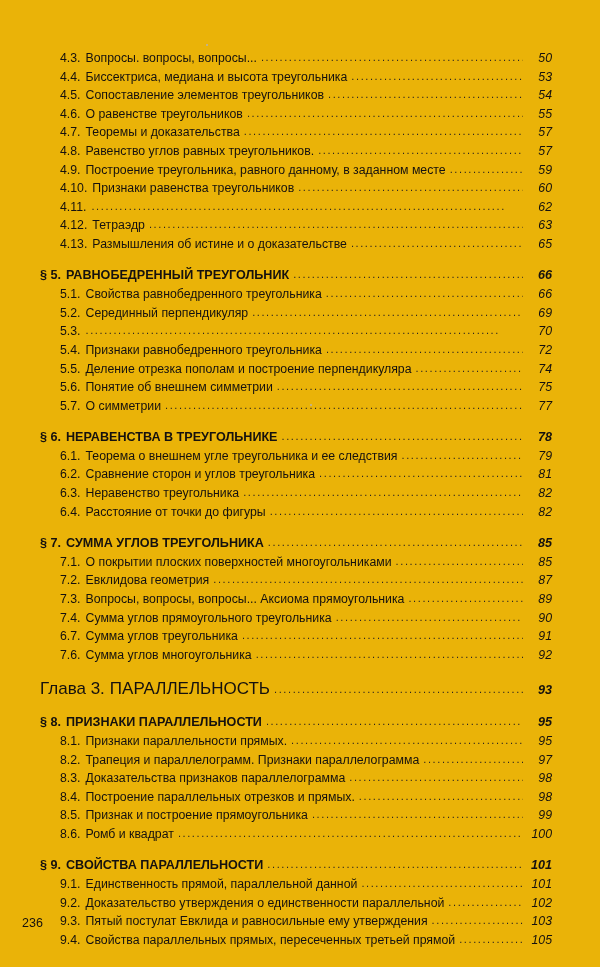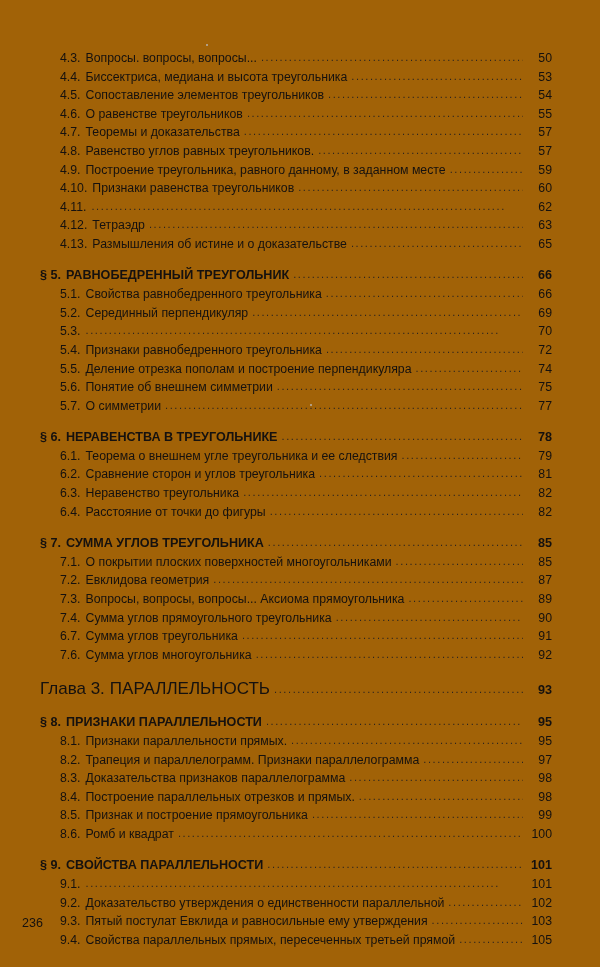--- a/index.html
+++ b/index.html
@@ -13,21 +13,21 @@
     font-family: "Liberation Sans", sans-serif;
     color: #15110f;
     position: relative;
     overflow: hidden;
   }
   .page {
     position: absolute;
     left: 0; top: 0;
     width: 600px;
     height: 967px;
-    background: #a16207;
+    background: #eab308;
   }
   .toc {
     position: absolute;
     left: 40px;
     top: 52px;
     width: 512px;
   }
   .row {
     display: flex;
     align-items: baseline;
@@ -52,20 +52,21 @@
     letter-spacing: 1.6px;
     color: #2a2320;
     position: relative;
     top: -1px;
   }
   .row .page-no {
     flex: 0 0 auto;
     padding-left: 5px;
     text-align: right;
     min-width: 24px;
+    font-style: italic;
   }
 
   
   .lvl-sub { padding-left: 20px; }
   .lvl-sec { padding-left: 0px; }
   .lvl-chap { padding-left: 0px; }
 
   .sec .num, .sec .label {
     font-weight: bold;
     font-size: 12.6px;
@@ -338,20 +339,21 @@
         <span class="page-no">100</span>
       </div>
       <div class="row sec lvl-sec gap-before-big">
         <span class="num">§ 9.</span>
         <span class="label">СВОЙСТВА ПАРАЛЛЕЛЬНОСТИ</span>
         <span class="dots">.........................................................................................</span>
         <span class="page-no">101</span>
       </div>
       <div class="row sub lvl-sub">
         <span class="num">9.1.</span>
+        <span class="label">Единственность прямой, параллельной данной</span>
         <span class="dots">.........................................................................................</span>
         <span class="page-no">101</span>
       </div>
       <div class="row sub lvl-sub">
         <span class="num">9.2.</span>
         <span class="label">Доказательство утверждения о единственности параллельной</span>
         <span class="dots">.........................................................................................</span>
         <span class="page-no">102</span>
       </div>
       <div class="row sub lvl-sub">

